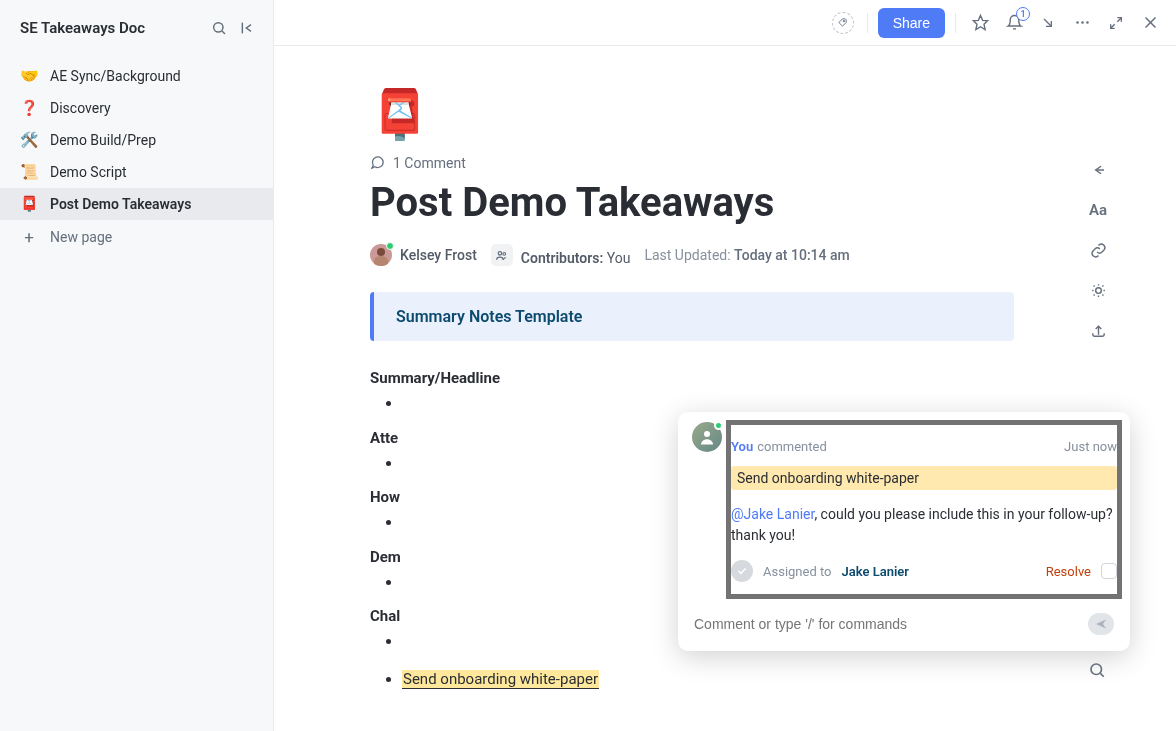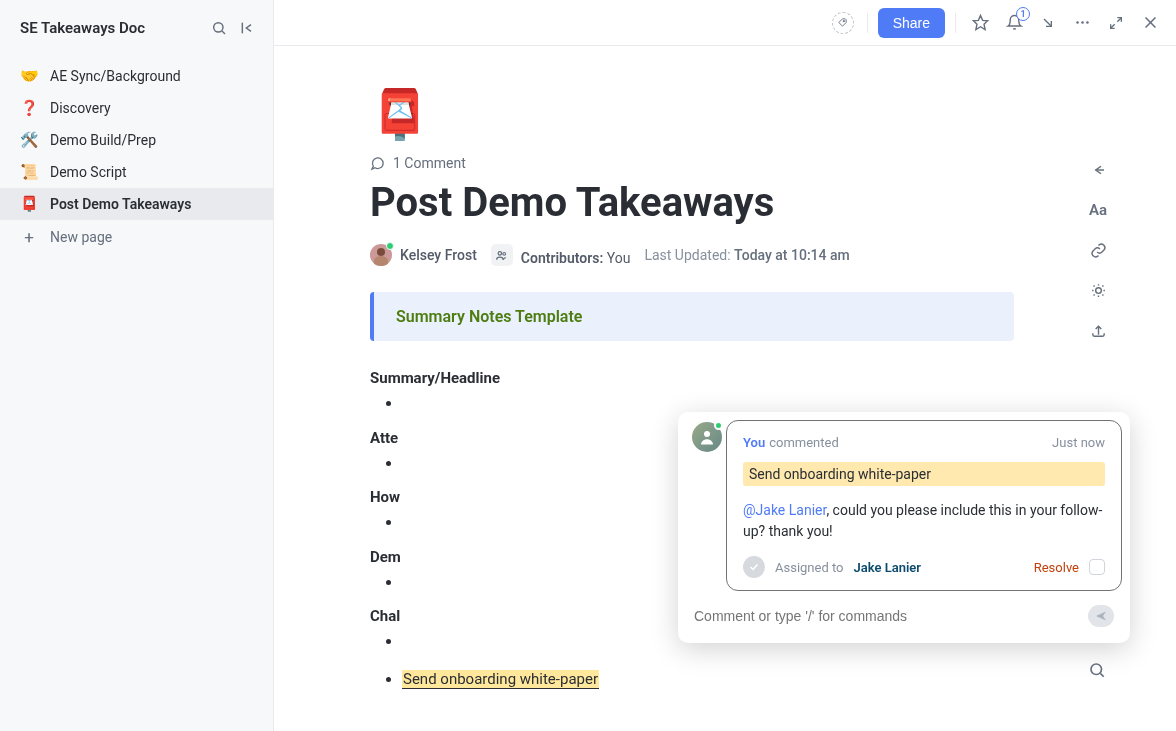--- a/index.html
+++ b/index.html
@@ -150,21 +150,21 @@
       padding: 40px 60px 30px 96px;
       max-width: 800px;
     }
     .doc-emoji {
       font-size: 48px;
       margin-bottom: 12px;
       display: inline-block;
     }
     .comment-count {
       display: flex;
-      align-items: flex-end;
+      align-items: flex-start;
       gap: 8px;
       color: #656f7d;
       font-size: 14px;
       margin-bottom: 8px;
       cursor: pointer;
     }
     .doc-title {
       font-size: 40px;
       font-weight: 700;
       color: #2a2e34;
@@ -222,21 +222,21 @@
     }
     .meta-contrib b { font-weight: 600; color: #545b68; }
     .meta-updated { color: #87909e; }
     .meta-updated b { font-weight: 500; color: #656f7d; }
     .callout {
       background: #eaf1fd;
       border-left: 4px solid #4f7bf7;
       padding: 15px 22px;
       border-radius: 4px;
       font-weight: 600;
-      color: #4d7c0f;
+      color: #0c4a6e;
       margin-bottom: 28px;
     }
     .doc-body h4 {
       font-size: 15px;
       font-weight: 700;
       color: #2a2e34;
       margin-bottom: 4px;
     }
     .doc-body ul {
       list-style: disc;
@@ -288,23 +288,23 @@
       display:flex; align-items:center; justify-content:center;
       color:#fff; font-weight:600;
     }
     .comment-avatar .dot2 {
       position: absolute; top:-1px; right:-1px;
       width:9px; height:9px; border-radius:50%;
       background:#2ecc71; border:2px solid #fff;
     }
     .comment-card {
       margin: 8px 8px 0 48px;
-      border: 1px solid #737373;
-      border-radius: 12px;
-      padding: 14px 16px 12px;
+      border: 5px solid #737373;
+      border-radius: 0;
+      padding: 14px 0 12px;
     }
     .comment-head {
       display: flex;
       justify-content: space-between;
       color: #87909e;
       font-size: 13px;
       margin-bottom: 12px;
     }
     .comment-head .you { color: #4f7bf7; font-weight: 600; margin-right: 4px;}
     .comment-highlight {

